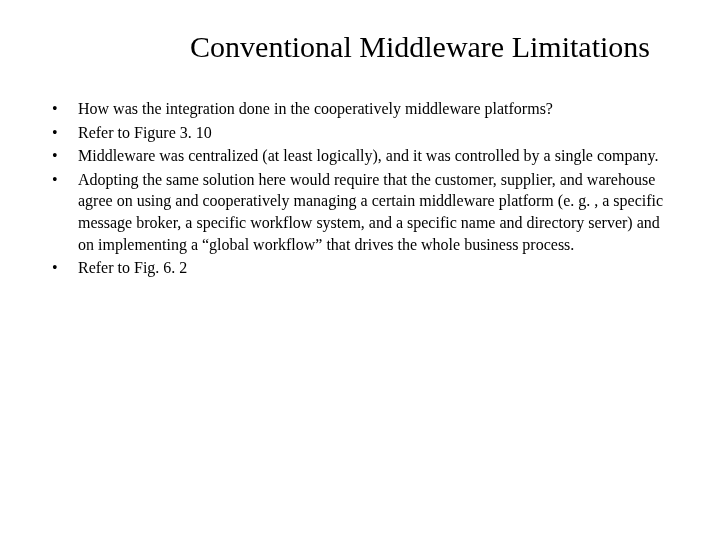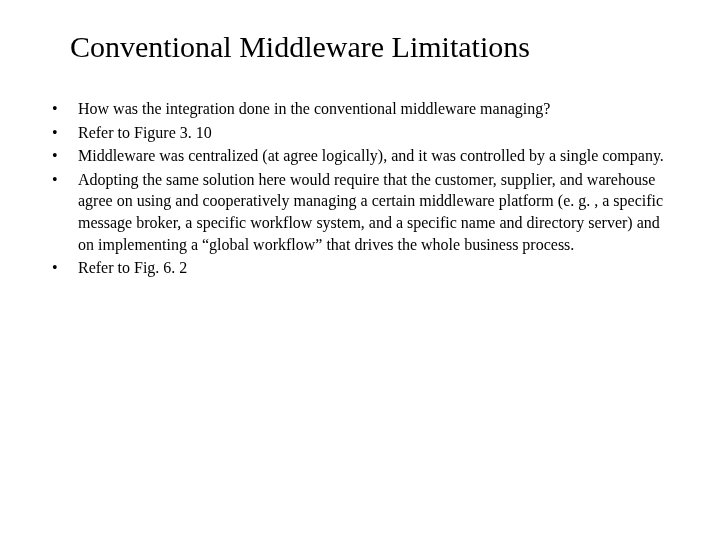--- a/index.html
+++ b/index.html
@@ -13,21 +13,21 @@
   }
   .slide {
     width: 720px;
     height: 540px;
     box-sizing: border-box;
     padding: 30px 50px 30px 50px;
     position: relative;
   }
   .title {
     font-size: 30px;
-    text-align: left;
+    text-align: right;
     margin: 0 0 34px 0;
     font-weight: normal;
     padding: 0 20px;
   }
   .bullets {
     list-style: none;
     padding: 0;
     margin: 0;
   }
   .bullets li {
@@ -48,29 +48,29 @@
   }
 </style>
 </head>
 <body>
 
 <div class="slide">
   <h1 class="title">Conventional Middleware Limitations</h1>
   <ul class="bullets">
     <li>
       <span class="bullet-marker">•</span>
-      <span class="bullet-text">How was the integration done in the conventional middleware managing?</span>
+      <span class="bullet-text">How was the integration done in the cooperatively middleware platforms?</span>
     </li>
     <li>
       <span class="bullet-marker">•</span>
       <span class="bullet-text">Refer to Figure 3. 10</span>
     </li>
     <li>
       <span class="bullet-marker">•</span>
-      <span class="bullet-text">Middleware was centralized (at agree logically), and it was controlled by a single company.</span>
+      <span class="bullet-text">Middleware was centralized (at least logically), and it was controlled by a single company.</span>
     </li>
     <li>
       <span class="bullet-marker">•</span>
       <span class="bullet-text">Adopting the same solution here would require that the customer, supplier, and warehouse agree on using and cooperatively managing a certain middleware platform (e. g. , a specific message broker, a specific workflow system, and a specific name and directory server) and on implementing a “global workflow” that drives the whole business process.</span>
     </li>
     <li>
       <span class="bullet-marker">•</span>
       <span class="bullet-text">Refer to Fig. 6. 2</span>
     </li>
   </ul>

